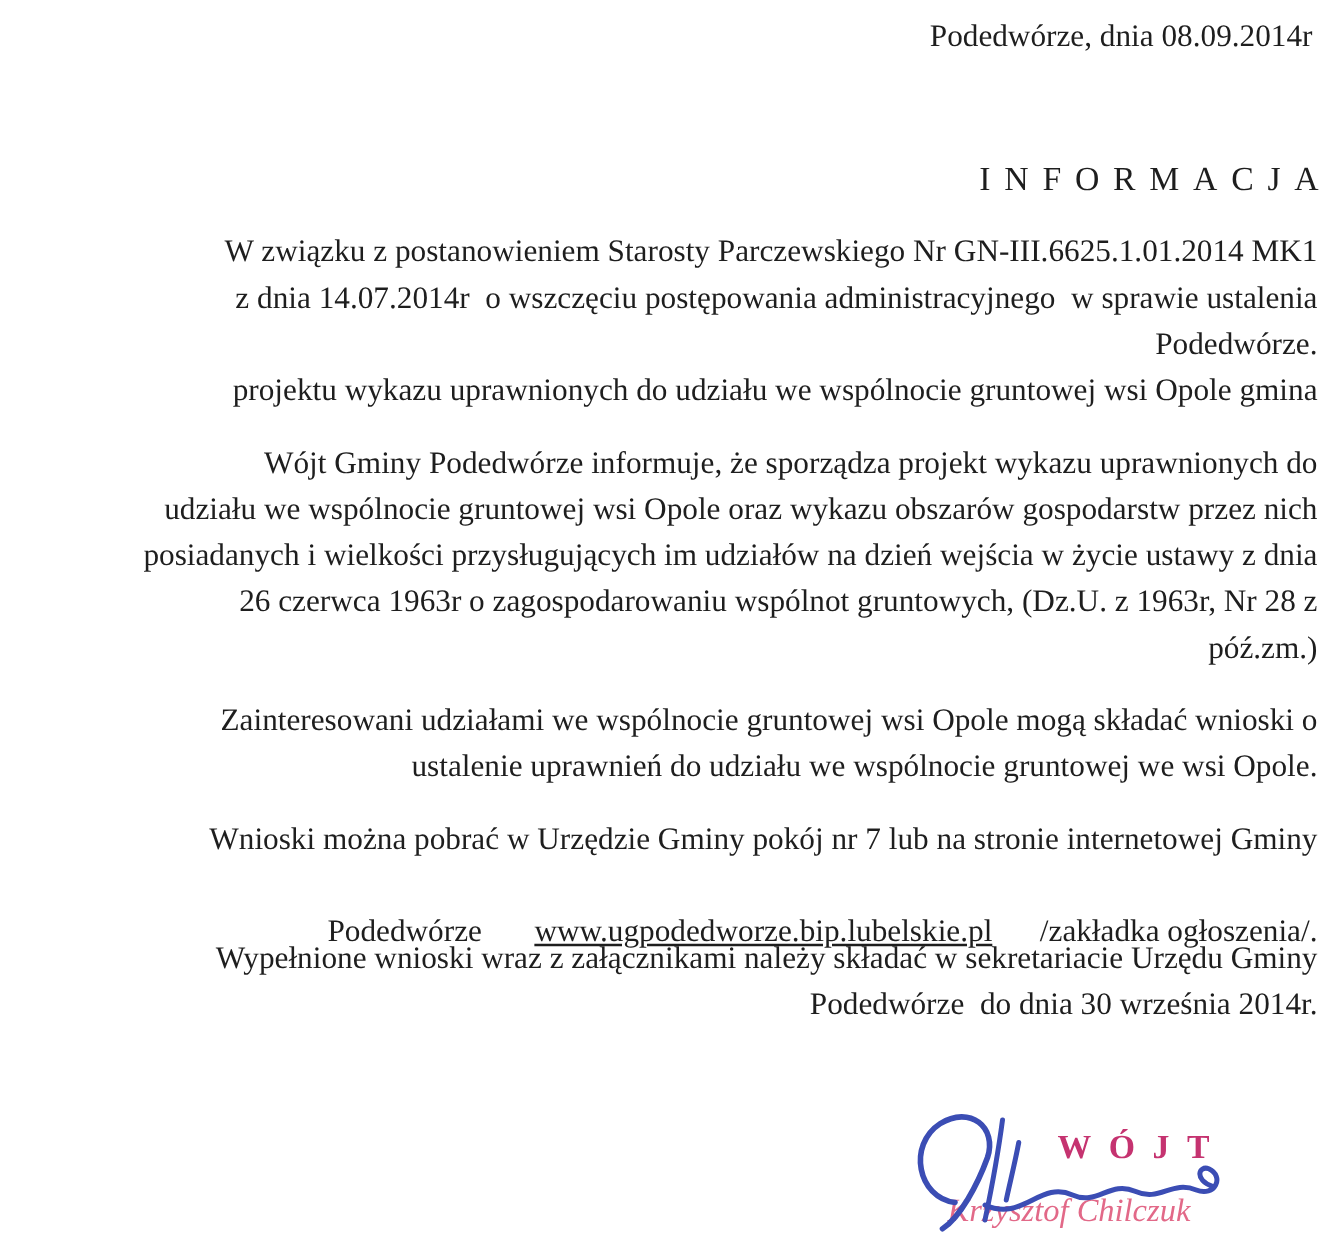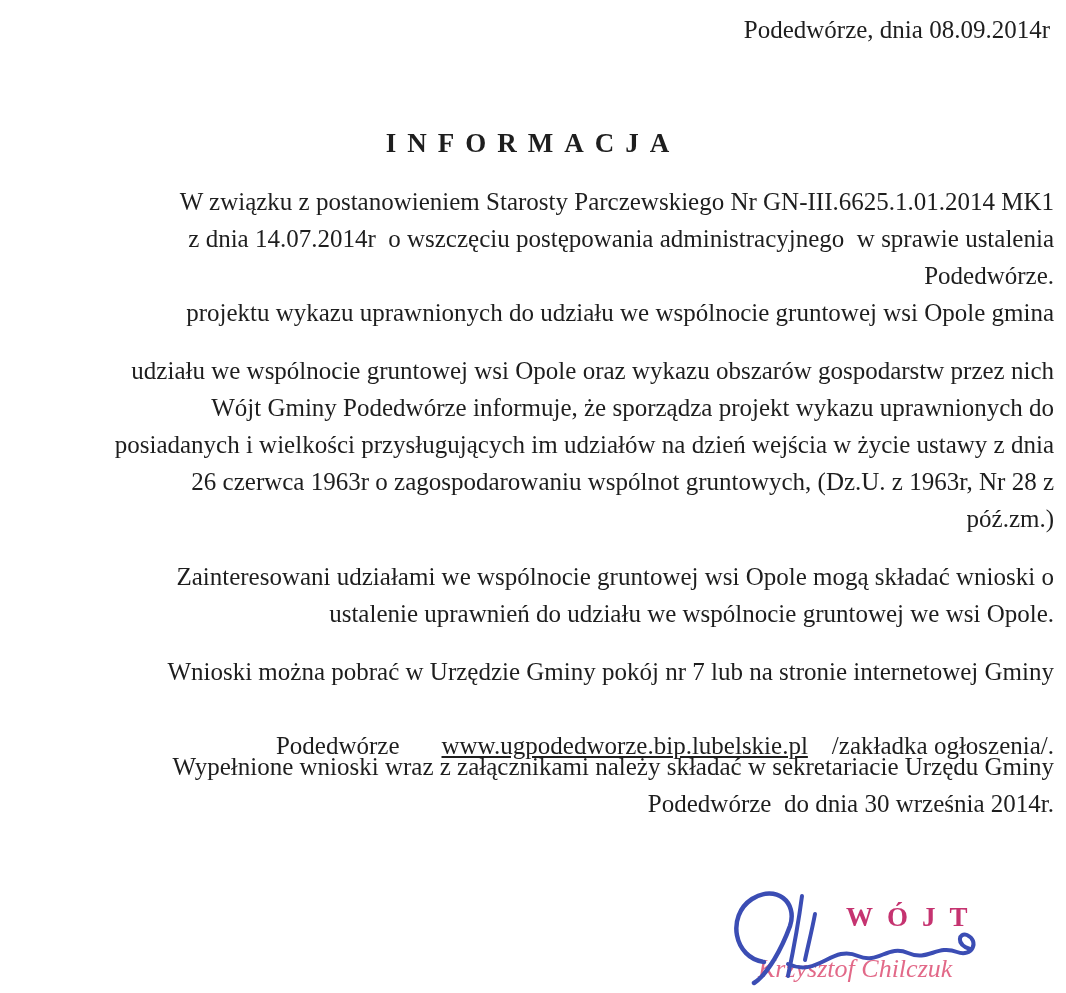--- a/index.html
+++ b/index.html
@@ -20,23 +20,23 @@
     top: 16px;
     right: 16px;
     font-size: 25px;
     white-space: pre;
   }
   .doc-title {
     position: absolute;
     top: 128px;
     left: 0;
     width: 100%;
-    text-align: center;
+    text-align: right;
     font-size: 27px;
-    font-weight: bold;
+    font-weight: normal;
     letter-spacing: 11px;
   }
   .content {
     position: absolute;
     top: 183px;
     left: 10px;
     right: 12px;
     font-size: 25px;
   }
   .para {
@@ -47,21 +47,21 @@
     white-space: pre;
     line-height: 37px;
     height: 37px;
   }
   .indent-lg { padding-left: 75px; }
   .indent-md { padding-left: 62px; }
   .indent-sm { padding-left: 52px; }
   .url {
     text-decoration: underline;
     margin-left: 42px;
-    margin-right: 24px;
+    margin-right: 38px;
   }
   .signature-block {
     position: absolute;
     left: 700px;
     top: 882px;
     width: 360px;
     height: 111px;
   }
   .stamp-title {
     position: absolute;
@@ -100,22 +100,22 @@
 <div class="content">
 
   <div class="para">
     <div class="line indent-lg">W związku z postanowieniem Starosty Parczewskiego Nr GN-III.6625.1.01.2014 MK1</div>
     <div class="line">z dnia 14.07.2014r  o wszczęciu postępowania administracyjnego  w sprawie ustalenia</div>
     <div class="line">Podedwórze.</div>
     <div class="line">projektu wykazu uprawnionych do udziału we wspólnocie gruntowej wsi Opole gmina</div>
   </div>
 
   <div class="para">
+    <div class="line indent-md">Wójt Gminy Podedwórze informuje, że sporządza projekt wykazu uprawnionych do</div>
     <div class="line">udziału we wspólnocie gruntowej wsi Opole oraz wykazu obszarów gospodarstw przez nich</div>
-    <div class="line indent-md">Wójt Gminy Podedwórze informuje, że sporządza projekt wykazu uprawnionych do</div>
     <div class="line">posiadanych i wielkości przysługujących im udziałów na dzień wejścia w życie ustawy z dnia</div>
     <div class="line">26 czerwca 1963r o zagospodarowaniu wspólnot gruntowych, (Dz.U. z 1963r, Nr 28 z</div>
     <div class="line">póź.zm.)</div>
   </div>
 
   <div class="para">
     <div class="line indent-md">Zainteresowani udziałami we wspólnocie gruntowej wsi Opole mogą składać wnioski o</div>
     <div class="line">ustalenie uprawnień do udziału we wspólnocie gruntowej we wsi Opole.</div>
   </div>
 

